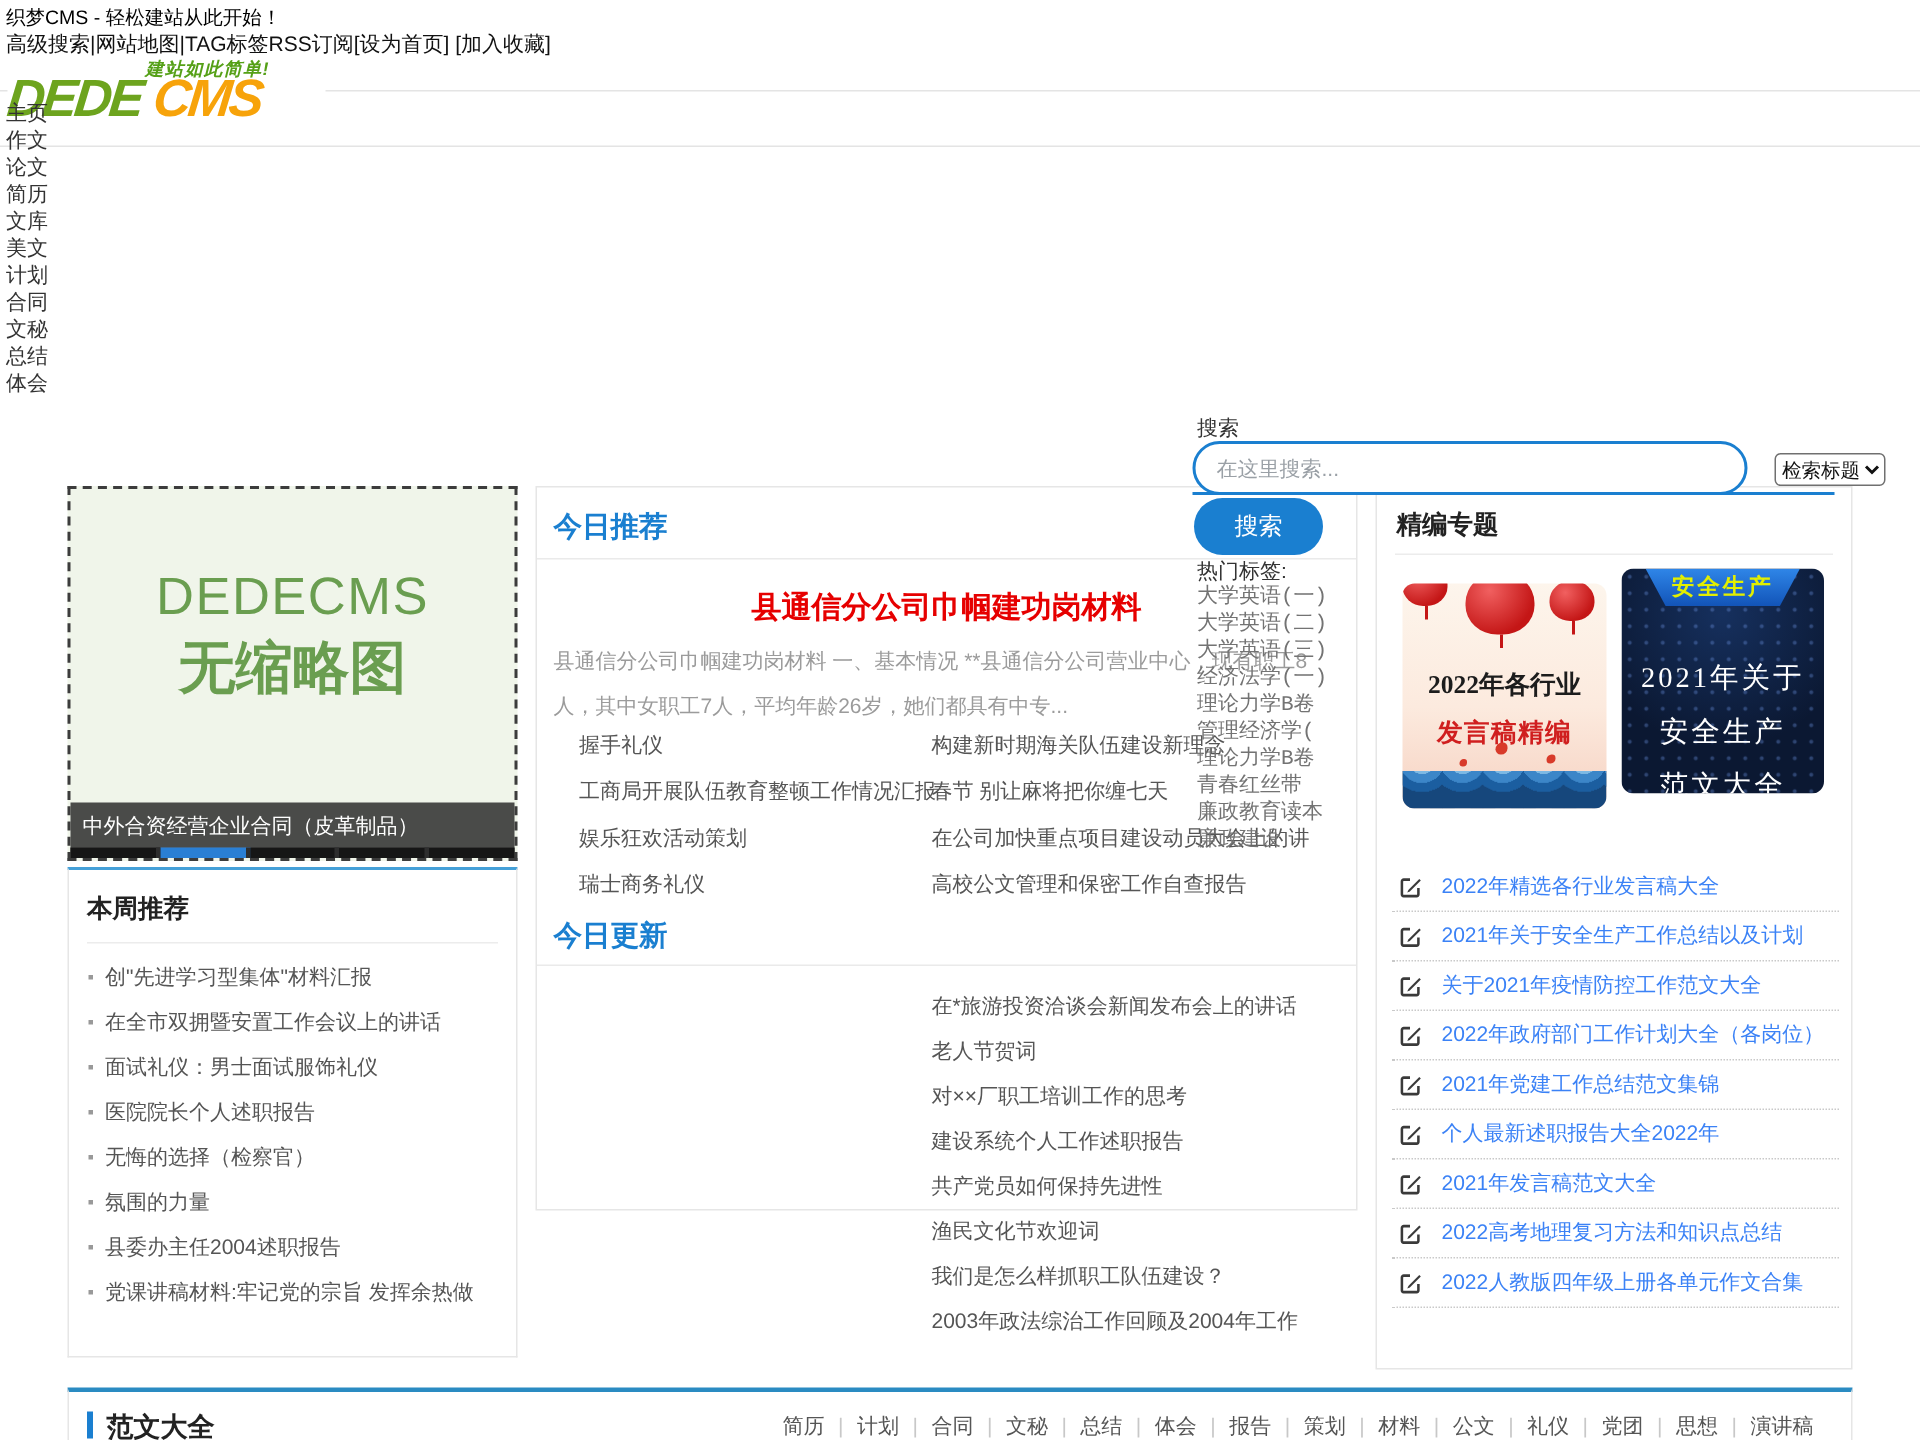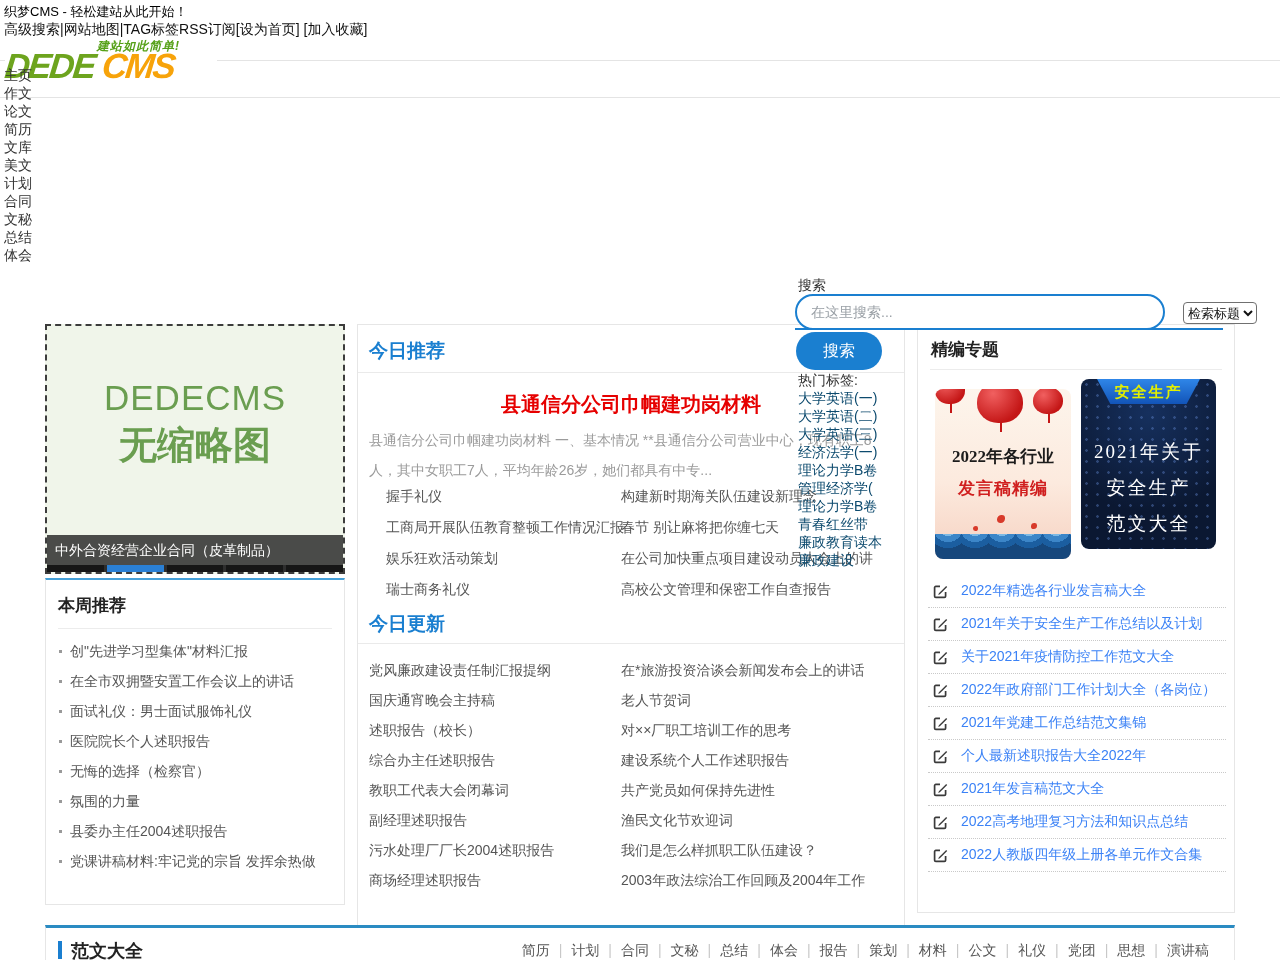--- a/index.html
+++ b/index.html
@@ -36,21 +36,21 @@
   .search-input { position:absolute; left:795px; top:294px; width:370px; height:36px;
                   border:2px solid #1a7fd0; border-radius:18px; padding:0 14px; font-size:14px;
                   color:#333; outline:none; background:#fff; z-index:5; }
   .search-input::placeholder { color:#9aa0a6; }
   .search-select { position:absolute; left:1183px; top:302px; height:22px; font-size:13px; color:#111;
                    border:1px solid #707070; border-radius:4px; background:#fff; z-index:6; }
   .search-btn { position:absolute; left:796px; top:332px; width:86px; height:38px; border:none;
                 border-radius:19px; background:#1a7fd0; color:#fff; font-size:16px; cursor:pointer; z-index:6; }
   .hot-label { position:absolute; left:798px; top:372px; font-size:14px; color:#333; z-index:6; }
   .tags { position:absolute; left:798px; top:389px; margin:0; padding:0; list-style:none; z-index:6; }
-  .tags li { height:18px; line-height:18px; font-size:14px; color:#0c4a6e; white-space:nowrap; }
+  .tags li { height:18px; line-height:18px; font-size:14px; color:#737373; white-space:nowrap;font-family:Liberation Mono, monospace; }
 
   
   .slide-box { position:absolute; left:45px; top:324px; width:300px; height:250px;
                border:2px dashed #3c3c3c; background:#f0f5ea; }
   .noimg { position:absolute; left:0; right:0; top:52px; text-align:center; color:#6a9e50; }
   .noimg-l1 { font-size:35px; letter-spacing:1px; }
   .noimg-l2 { font-size:38px; font-weight:bold; margin-top:2px; }
   .slide-caption { position:absolute; left:0; right:0; bottom:7px; height:30px; line-height:30px;
                    background:rgba(45,45,45,.85); color:#fff; font-size:14px; padding-left:8px; white-space:nowrap; overflow:hidden; }
   .slide-pager { position:absolute; left:0; right:0; bottom:0; height:7px; background:#0d0d0d; display:flex; }
@@ -61,21 +61,21 @@
   
   .week-box { position:absolute; left:45px; top:578px; width:300px; height:327px; background:#fff;
               border:1px solid #e6e6e6; border-top:2px solid #45a0d8; }
   .week-title { position:absolute; left:12px; top:14px; font-size:17px; font-weight:bold; color:#222; }
   .week-divider { position:absolute; left:12px; right:12px; top:48px; height:1px; background:#ececec; }
   .week-list { position:absolute; left:12px; top:56px; margin:0; padding:0; list-style:none; width:284px; }
   .week-list li { height:30px; line-height:30px; font-size:14px; color:#555; white-space:nowrap; }
   .bullet { display:inline-block; width:3px; height:3px; background:#999; vertical-align:middle; margin:-2px 8px 0 1px; }
 
   
-  .center-box { position:absolute; left:357px; top:324px; width:548px; height:604px;
+  .center-box { position:absolute; left:357px; top:324px; width:548px; height:483px;
                 border:1px solid #e6e6e6; background:#fff; }
   .sec-title { position:absolute; left:11px; font-size:19px; font-weight:bold; color:#1a7fd0; }
   .t-today { top:13px; } .t-updates { top:286px; }
   .cdiv { position:absolute; left:0; right:0; height:1px; background:#eaeaea; }
   .cdiv1 { top:47px; } .cdiv2 { top:318px; }
   .featured-title { position:absolute; left:0; right:0; top:66px; text-align:center;
                     font-size:20px; font-weight:bold; color:#e60000; }
   .featured-desc { position:absolute; left:11px; width:526px; top:100px; font-size:14px;
                    color:#9b9b9b; line-height:30px; }
   .col { position:absolute; margin:0; padding:0; list-style:none; width:252px; }
@@ -83,21 +83,21 @@
   .today-c1 { left:28px; top:156px; } .today-c2 { left:263px; top:156px; }
   .today-c1 li, .today-c2 li { height:31px; line-height:31px; }
   .upd-c1 { left:11px; top:330px; } .upd-c2 { left:263px; top:330px; }
   .upd-c1 li, .upd-c2 li { height:30px; line-height:30px; }
 
   
   .right-box { position:absolute; left:917px; top:324px; width:318px; height:589px;
                border:1px solid #e6e6e6; background:#fff; }
   .topics-title { position:absolute; left:13px; top:13px; font-size:17px; font-weight:bold; color:#222; }
   .topics-divider { position:absolute; left:12px; right:12px; top:44px; height:1px; background:#ececec; }
-  .card { position:absolute; top:54px; width:136px; height:170px; border-radius:8px; overflow:hidden; }
+  .card { position:absolute; top:54px; width:136px; height:150px; border-radius:8px; overflow:hidden; }
   .card1 { left:17px; background:linear-gradient(180deg,#fdf5ec 0%,#fceade 55%,#f6d2c2 100%);margin-top:10px; }
   .lantern { position:absolute; border-radius:50% 50% 46% 46%; background:radial-gradient(circle at 35% 30%,#f16060,#c41616 72%); }
   .lantern::after { content:""; position:absolute; left:50%; bottom:-9px; width:2px; height:9px; background:#c41616; }
   .l1 { width:46px; height:42px; left:42px; top:-8px; }
   .l2 { width:30px; height:27px; left:98px; top:-2px; }
   .l3 { width:30px; height:28px; left:0px; top:-13px; }
   .petal { position:absolute; width:8px; height:8px; border-radius:60% 40% 55% 45%; background:#d83a2a; }
   .p1 { left:62px; bottom:36px; } .p2 { left:96px; bottom:30px; width:6px; height:6px; } .p3 { left:38px; bottom:28px; width:5px; height:5px; }
   .c1-l1 { position:absolute; left:0; right:0; top:56px; text-align:center; font-size:17px; font-weight:bold;
            color:#1c1c1c; font-family:"Liberation Serif",serif; }
@@ -223,30 +223,20 @@
         <li>瑞士商务礼仪</li>
       </ul>
     <ul class="col today-c2">
         <li>构建新时期海关队伍建设新理念</li>
         <li>春节 别让麻将把你缠七天</li>
         <li>在公司加快重点项目建设动员大会上的讲</li>
         <li>高校公文管理和保密工作自查报告</li>
       </ul>
     <div class="sec-title t-updates">今日更新</div>
     <div class="cdiv cdiv2"></div>
-    <ul class="col upd-c1">
-        <li>党风廉政建设责任制汇报提纲</li>
-        <li>国庆通宵晚会主持稿</li>
-        <li>述职报告（校长）</li>
-        <li>综合办主任述职报告</li>
-        <li>教职工代表大会闭幕词</li>
-        <li>副经理述职报告</li>
-        <li>污水处理厂厂长2004述职报告</li>
-        <li>商场经理述职报告</li>
-      </ul>
     <ul class="col upd-c2">
         <li>在*旅游投资洽谈会新闻发布会上的讲话</li>
         <li>老人节贺词</li>
         <li>对××厂职工培训工作的思考</li>
         <li>建设系统个人工作述职报告</li>
         <li>共产党员如何保持先进性</li>
         <li>渔民文化节欢迎词</li>
         <li>我们是怎么样抓职工队伍建设？</li>
         <li>2003年政法综治工作回顾及2004年工作</li>
       </ul>

